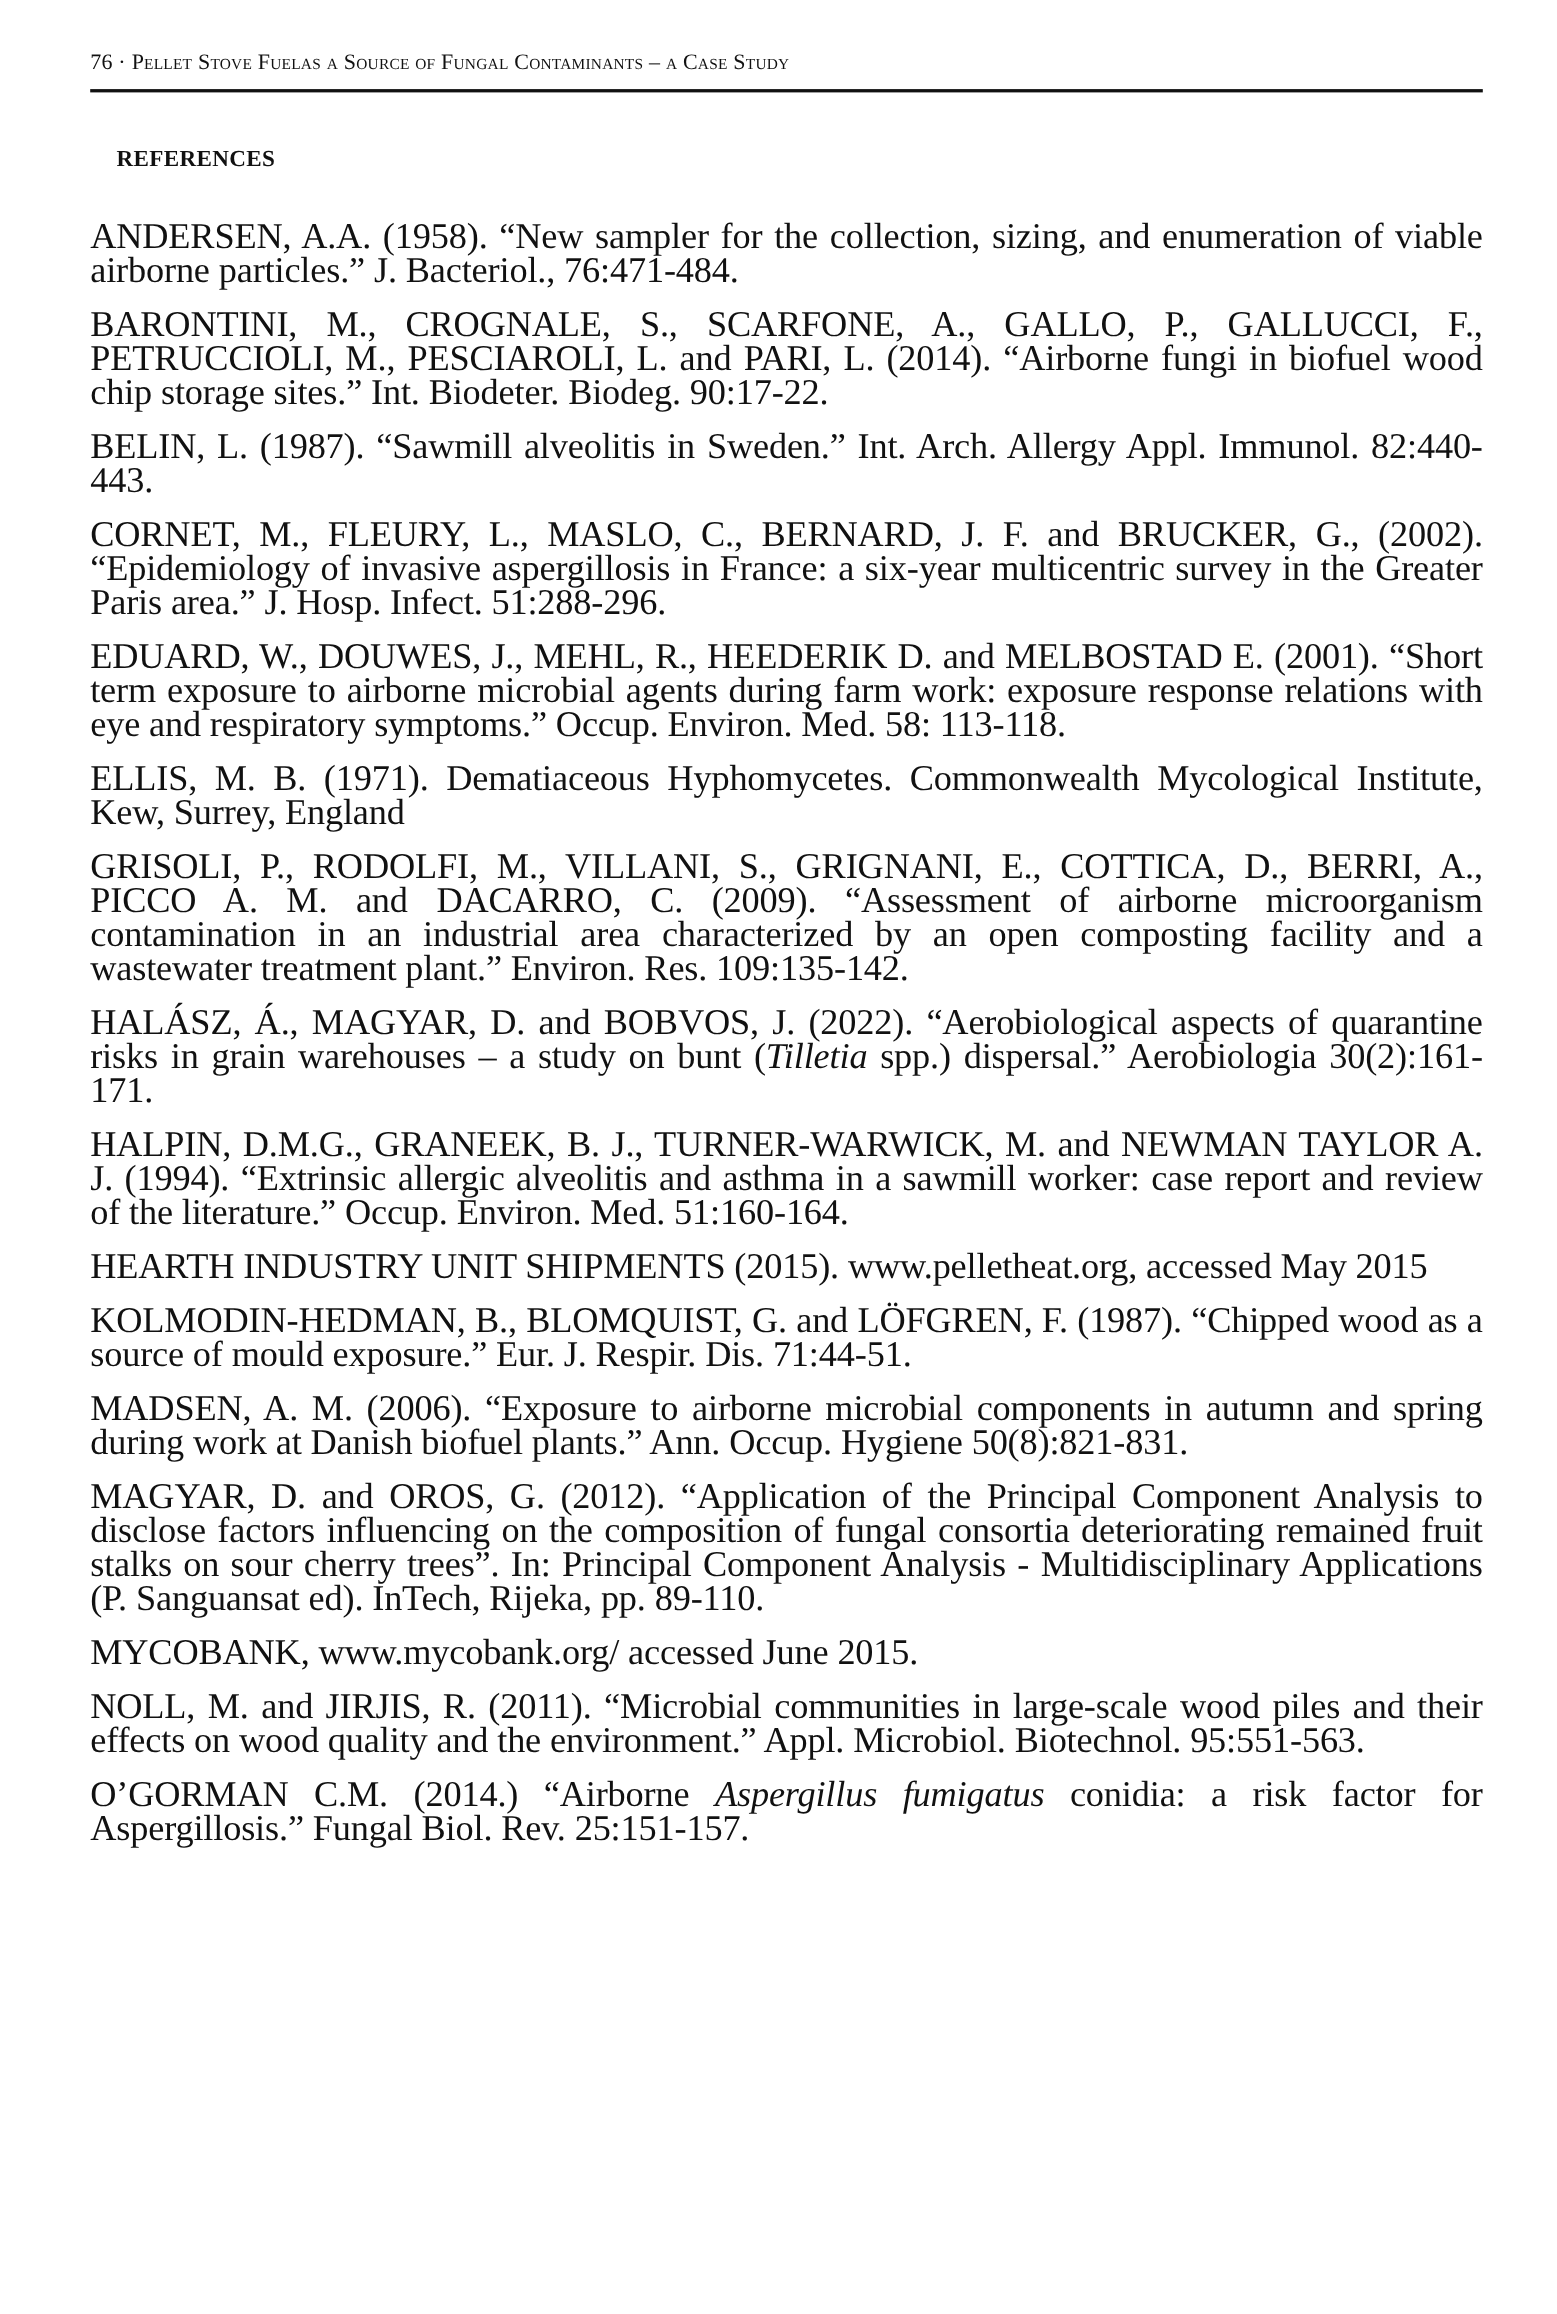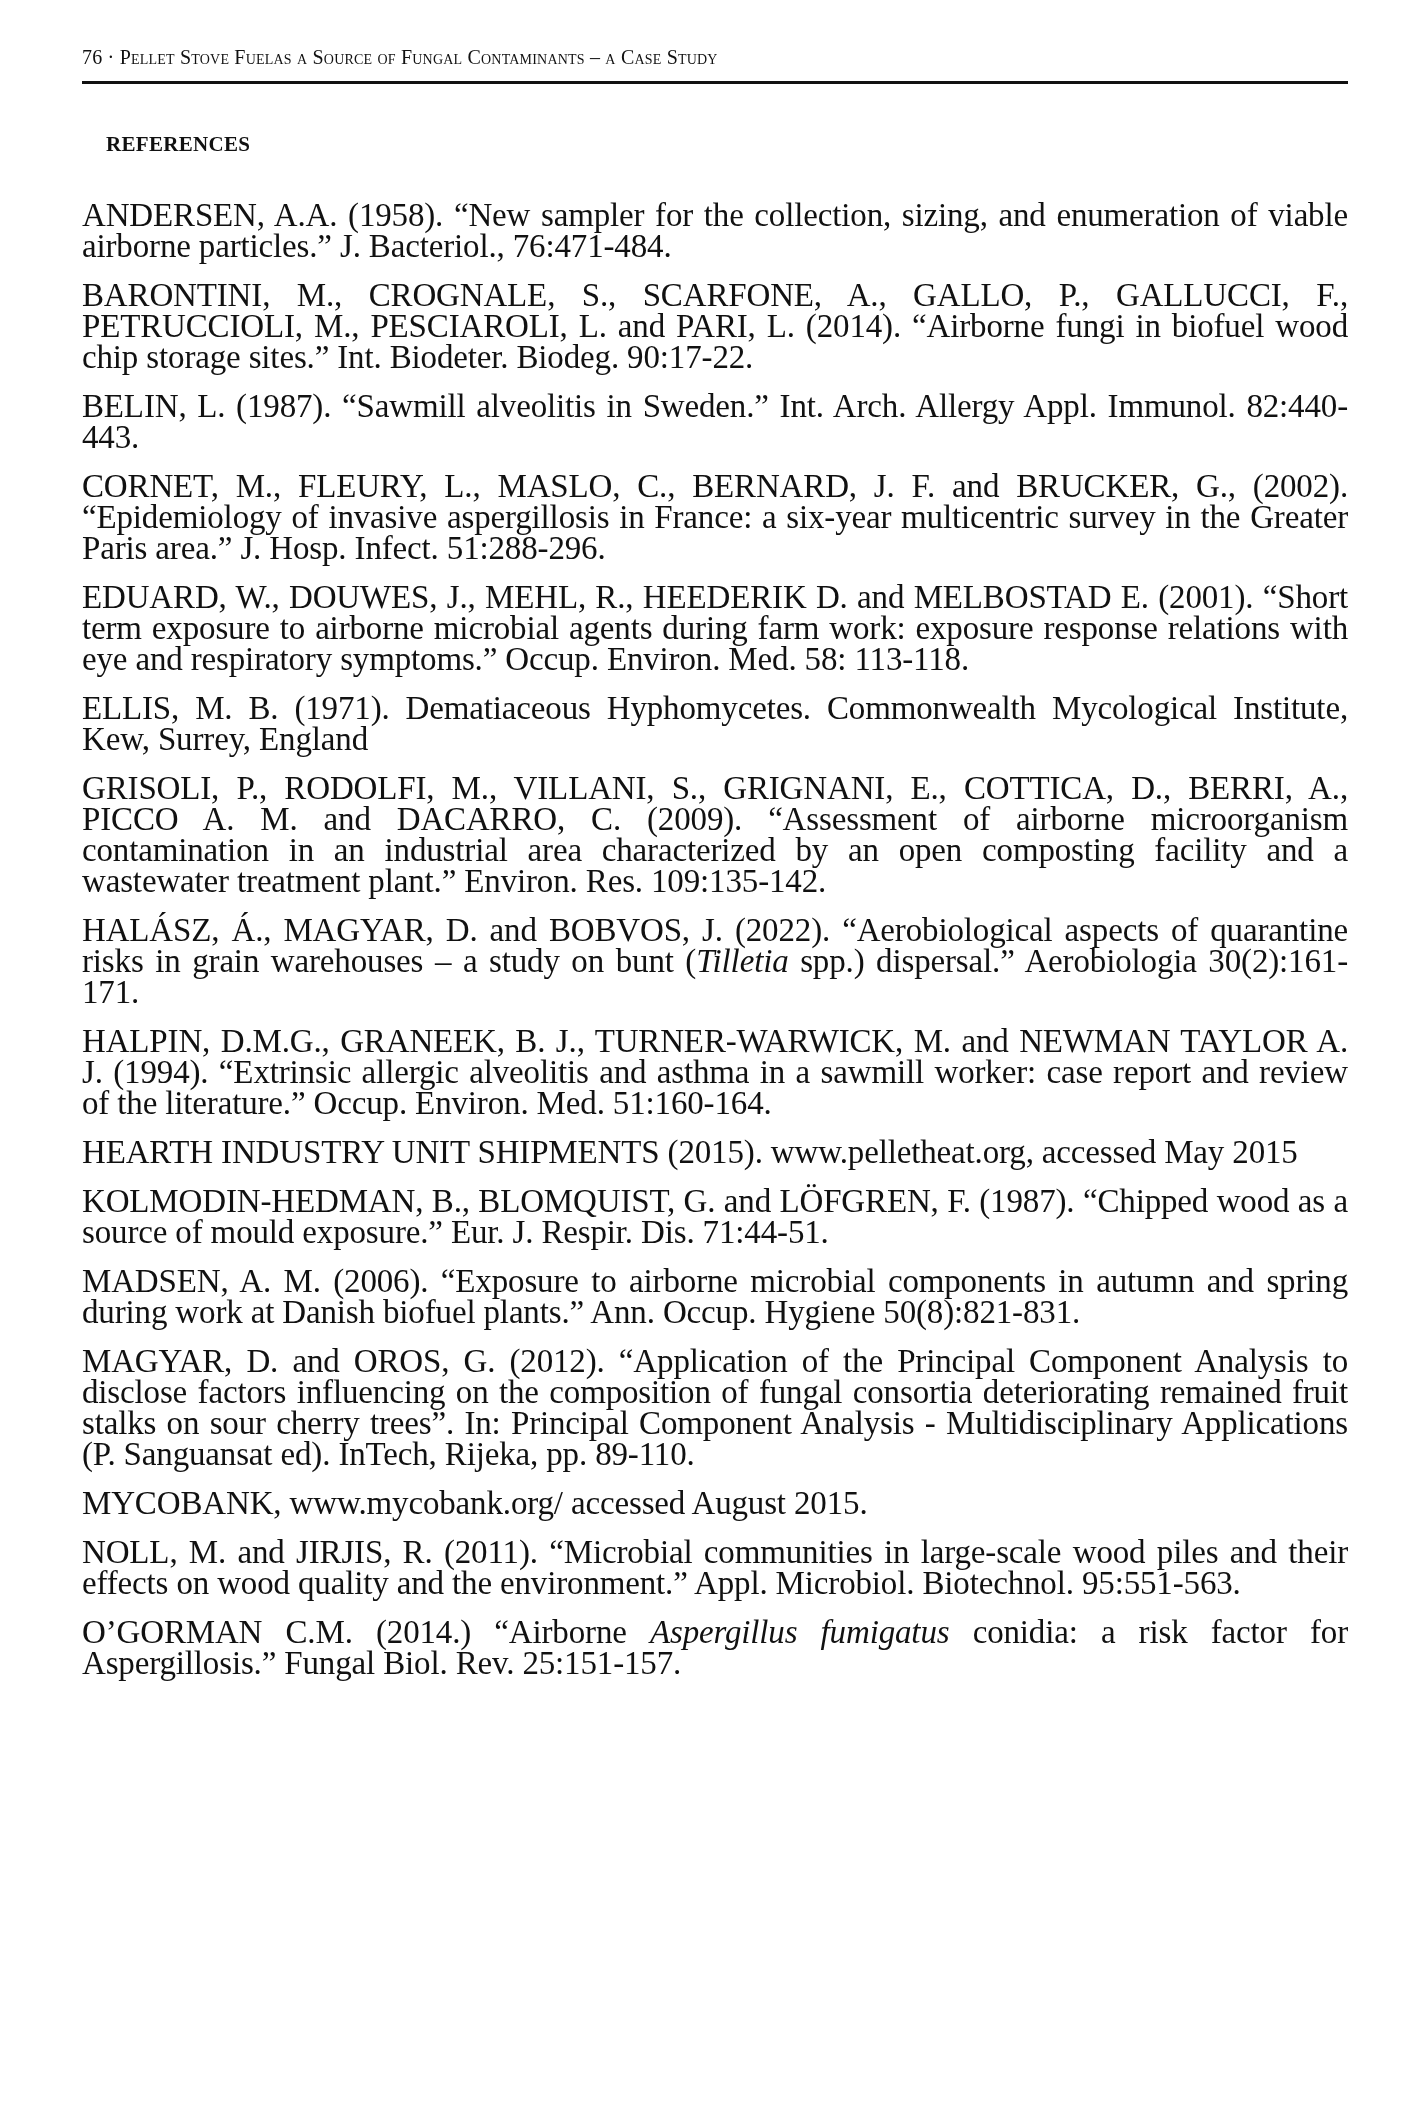--- a/index.html
+++ b/index.html
@@ -85,17 +85,17 @@
       <p class="ref"><span>CORNET, M., FLEURY, L., MASLO, C., BERNARD, J. F. and BRUCKER, G., (2002). “Epidemiology of invasive aspergillosis in France: a six-year multicentric survey in the Greater Paris area.” J. Hosp. Infect. 51:288-296.</span></p>
       <p class="ref"><span>EDUARD, W., DOUWES, J., MEHL, R., HEEDERIK D. and MELBOSTAD E. (2001). “Short term exposure to airborne microbial agents during farm work: exposure response relations with eye and respiratory symptoms.” Occup. Environ. Med. 58: 113-118.</span></p>
       <p class="ref"><span>ELLIS, M. B. (1971). Dematiaceous Hyphomycetes. Commonwealth Mycological Institute, Kew, Surrey, England</span></p>
       <p class="ref"><span>GRISOLI, P., RODOLFI, M., VILLANI, S., GRIGNANI, E., COTTICA, D., BERRI, A., PICCO A. M. and DACARRO, C. (2009). “Assessment of airborne microorganism contamination in an industrial area characterized by an open composting facility and a wastewater treatment plant.” Environ. Res. 109:135-142.</span></p>
       <p class="ref"><span>HALÁSZ, Á., MAGYAR, D. and BOBVOS, J. (2022). “Aerobiological aspects of quarantine risks in grain warehouses – a study on bunt (</span><em>Tilletia</em><span> spp.) dispersal.” Aerobiologia 30(2):161-171.</span></p>
       <p class="ref"><span>HALPIN, D.M.G., GRANEEK, B. J., TURNER-WARWICK, M. and NEWMAN TAYLOR A. J. (1994). “Extrinsic allergic alveolitis and asthma in a sawmill worker: case report and review of the literature.” Occup. Environ. Med. 51:160-164.</span></p>
       <p class="ref"><span>HEARTH INDUSTRY UNIT SHIPMENTS (2015). www.pelletheat.org, accessed May 2015</span></p>
       <p class="ref"><span>KOLMODIN-HEDMAN, B., BLOMQUIST, G. and LÖFGREN, F. (1987). “Chipped wood as a source of mould exposure.” Eur. J. Respir. Dis. 71:44-51.</span></p>
       <p class="ref"><span>MADSEN, A. M. (2006). “Exposure to airborne microbial components in autumn and spring during work at Danish biofuel plants.” Ann. Occup. Hygiene 50(8):821-831.</span></p>
       <p class="ref"><span>MAGYAR, D. and OROS, G. (2012). “Application of the Principal Component Analysis to disclose factors influencing on the composition of fungal consortia deteriorating remained fruit stalks on sour cherry trees”. In: Principal Component Analysis - Multidisciplinary Applications (P. Sanguansat ed). InTech, Rijeka, pp. 89-110.</span></p>
-      <p class="ref"><span>MYCOBANK, www.mycobank.org/ accessed August 2015.</span></p>
+      <p class="ref"><span>MYCOBANK, www.mycobank.org/ accessed June 2015.</span></p>
       <p class="ref"><span>NOLL, M. and JIRJIS, R. (2011). “Microbial communities in large-scale wood piles and their effects on wood quality and the environment.” Appl. Microbiol. Biotechnol. 95:551-563.</span></p>
       <p class="ref"><span>O’GORMAN C.M. (2014.) “Airborne </span><em>Aspergillus fumigatus</em><span> conidia: a risk factor for Aspergillosis.” Fungal Biol. Rev. 25:151-157.</span></p>
     </div>
 </div>
 
 </body></html>

